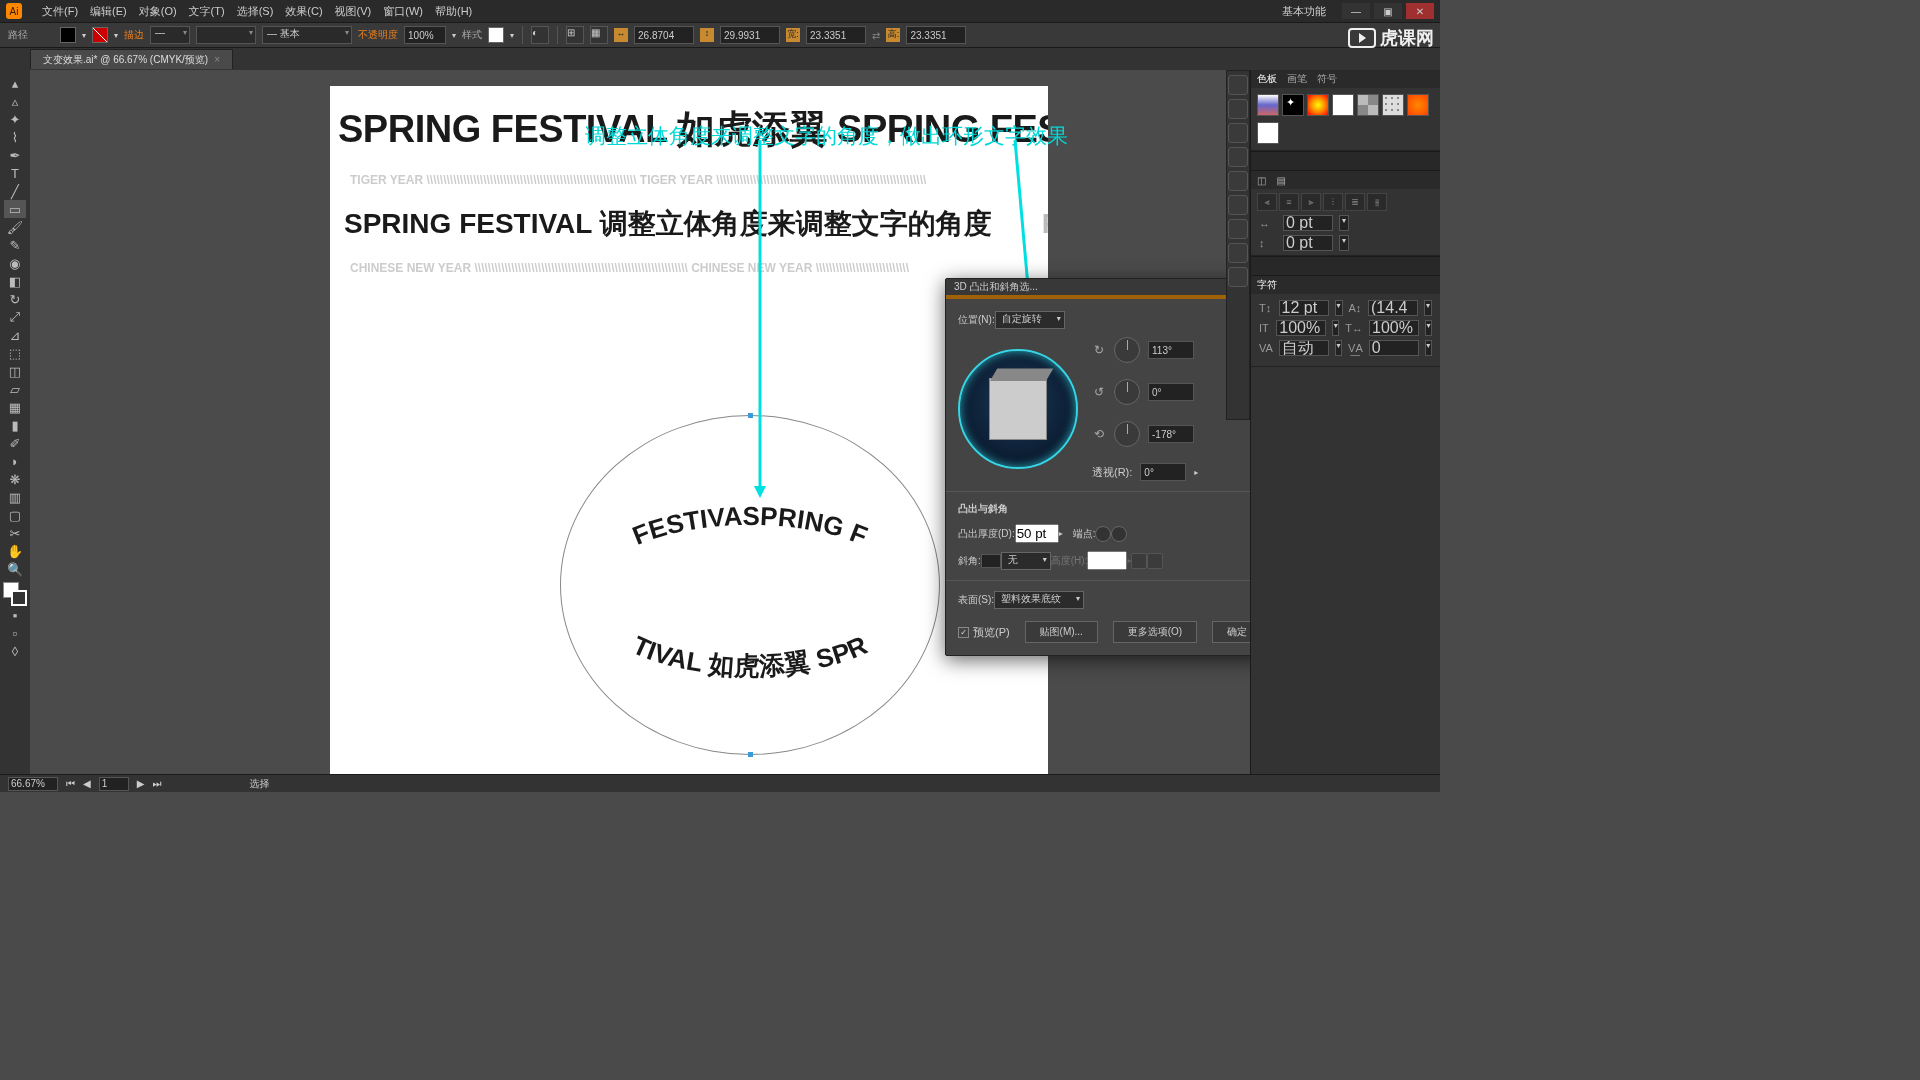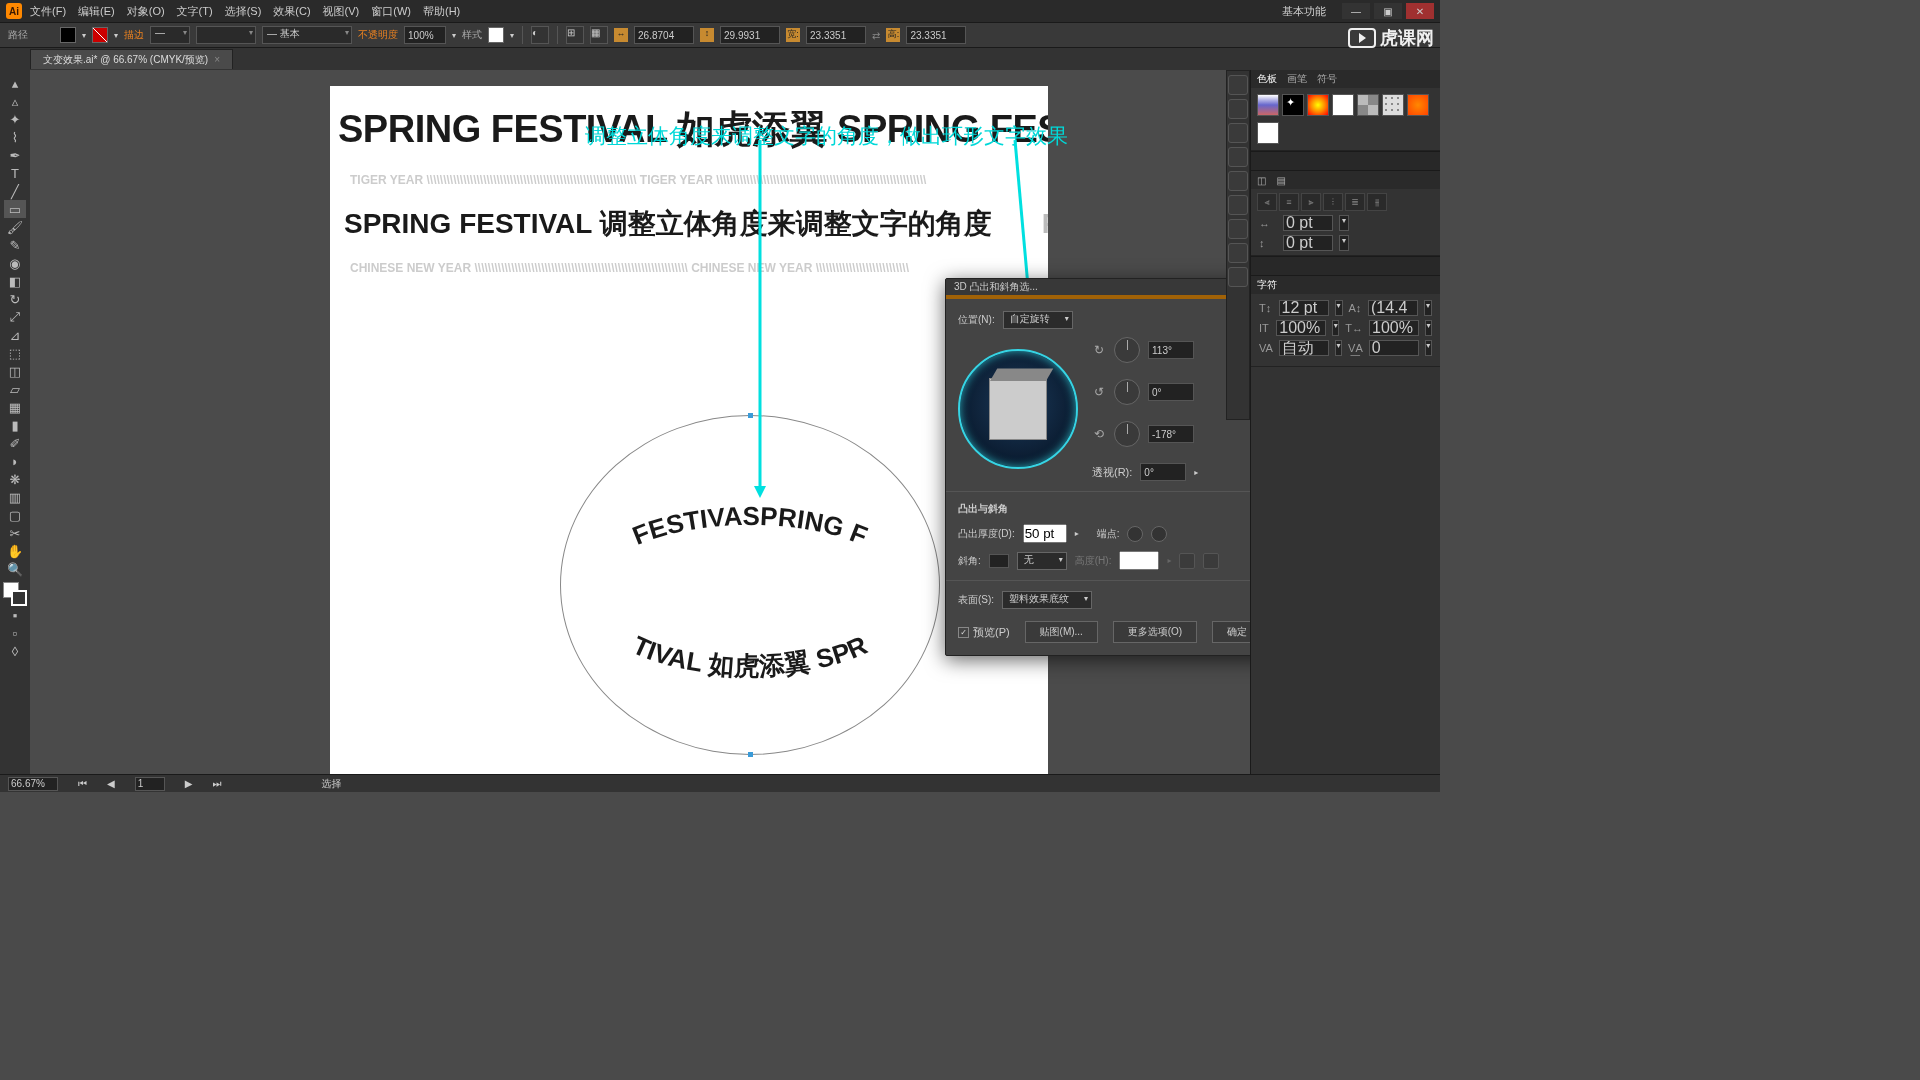--- a/index.html
+++ b/index.html
@@ -1,18 +1,18 @@
 <!DOCTYPE html>
 <html><head>
 <meta charset="utf-8">
 <style>
 * { margin: 0; padding: 0; box-sizing: border-box; font-family: "Microsoft YaHei", Arial, sans-serif; }
 body { background: #4a4a4a; color: #ccc; font-size: 11px; overflow: hidden; width: 1440px; height: 792px; position: relative; }
 .titlebar { height: 22px; background: #2a2a2a; display: flex; align-items: center; padding: 0 6px; }
-.titlebar .logo { width: 16px; height: 16px; background: #ff8800; border-radius: 3px; margin-right: 8px; display: flex; align-items: center; justify-content: center; font-size: 10px; font-weight: bold; color: #3a1800; }
+.titlebar .logo { width: 16px; height: 16px; background: #ff8800; border-radius: 3px; margin-right: 20px; display: flex; align-items: center; justify-content: center; font-size: 10px; font-weight: normal; color: #3a1800; }
 .titlebar .menus { display: flex; gap: 12px; }
 .titlebar .menu-item { color: #ccc; cursor: default; }
 .titlebar .right { margin-left: auto; display: flex; align-items: center; gap: 4px; }
 .titlebar .winbtn { width: 28px; height: 16px; background: #333; display: flex; align-items: center; justify-content: center; font-size: 10px; }
 .titlebar .winbtn.close { background: #a03030; }
 .ctrlbar { height: 26px; background: #393939; border-top: 1px solid #1a1a1a; border-bottom: 1px solid #1a1a1a; display: flex; align-items: center; padding: 0 8px; gap: 6px; font-size: 10px; }
 .ctrlbar .label { color: #aaa; }
 .ctrlbar .swatch { width: 16px; height: 16px; border: 1px solid #666; }
 .ctrlbar .swatch.black { background: #000; }
 .ctrlbar .swatch.white { background: #fff; }
@@ -58,26 +58,26 @@
 .rpanels .char-panel { padding: 6px 8px; }
 .rpanels .char-row { display: flex; align-items: center; gap: 6px; margin-bottom: 4px; }
 .rpanels .char-row .icon { width: 18px; font-size: 11px; color: #999; }
 .rpanels .char-row input { background: #222; border: 1px solid #555; color:#ccc; width: 50px; height: 16px; font-size:16px; padding: 0 2px;}
 .rpanels .char-row .dd { width:10px; height:16px; background:#222; border:1px solid #555; font-size:8px; text-align:center;}
 .rpanels .alignrow { display:flex; gap:2px; padding: 4px 6px;}
 .rpanels .alignrow .ab { width:20px; height:18px; background:#2a2a2a; border:1px solid #444; font-size:9px; display:flex; align-items:center; justify-content:center; color:#888;}
 .rpanels .dark-band { height: 20px; background:#282828; border-top:1px solid #1a1a1a; border-bottom:1px solid #1a1a1a;}
 .dockstrip { position:absolute; right: 190px; top: 70px; width: 24px; height: 350px; background: #333; border:1px solid #222;}
 .dockstrip .di { width:20px; height:20px; margin:4px auto; background:#3a3a3a; border:1px solid #555; border-radius:3px;}
-.statusbar { position: absolute; left:0; right:0; bottom:0; height: 18px; background: #333; border-top: 1px solid #1a1a1a; display: flex; align-items: center; padding: 0 8px; gap: 20px; font-size: 10px;}
+.statusbar { position: absolute; left:0; right:0; bottom:0; height: 18px; background: #333; border-top: 1px solid #1a1a1a; display: flex; align-items: center; padding: 0 8px; gap: 8px; font-size: 10px;}
 .statusbar input { background:#222; border:1px solid #555; color:#ccc; height:14px; width:50px; font-size:10px; padding:0 2px;}
 .dialog3d { position: absolute; left: 945px; top: 278px; width: 395px; background: #444; border: 1px solid #222; box-shadow: 0 4px 20px rgba(0,0,0,0.6); border-radius: 2px;}
 .dialog3d .dtitle { height: 20px; background: #383838; display:flex; align-items:center; justify-content:space-between; padding: 0 8px; font-size: 10px; color:#ccc; border-bottom:4px solid #a16207;}
 .dialog3d .dbody { padding: 12px; }
-.dialog3d .row { display: flex; align-items: center; gap: 8px; margin-bottom: 8px; font-size: 10px; color:#ccc;}
+.dialog3d .row { display: flex; align-items: center; gap: 0; margin-bottom: 8px; font-size: 10px; color:#ccc;}
 .dialog3d .select { background: #2b2b2b; border: 1px solid #666; height: 18px; padding: 0 18px 0 6px; position: relative; min-width: 70px; }
 .dialog3d .select::after{content:"▾"; position:absolute; right:3px; top:2px; font-size:8px;}
 .dialog3d .cube-wrap { display: flex; align-items: center; gap: 14px; }
 .dialog3d .cube { width: 120px; height: 120px; border-radius: 50%; background: radial-gradient(circle at 50% 45%, #1b3a5a 0%, #0a1a2e 70%, #000 100%); position: relative; border: 2px solid #36d4e4; box-shadow: 0 0 10px #2aa5b5 inset; display:flex; align-items:center; justify-content:center;}
 .dialog3d .cube .face { width: 58px; height: 62px; background: #ccc; border:1px solid #888; position: relative;}
 .dialog3d .cube .face .top { position:absolute; top:-12px; left:0; right:0; height:14px; background:#888; transform: skewX(-30deg) scaleY(0.9); transform-origin: bottom;}
 .dialog3d .axes { display:flex; flex-direction:column; gap: 16px;}
 .dialog3d .axis { display:flex; align-items:center; gap: 8px;}
 .dialog3d .axis .knob { width: 26px; height: 26px; border-radius: 50%; background:#3a3a3a; border:1px solid #666; position:relative;}
 .dialog3d .axis .knob::after { content:""; position:absolute; left:50%; top:2px; width:1px; height:10px; background:#aaa;}

